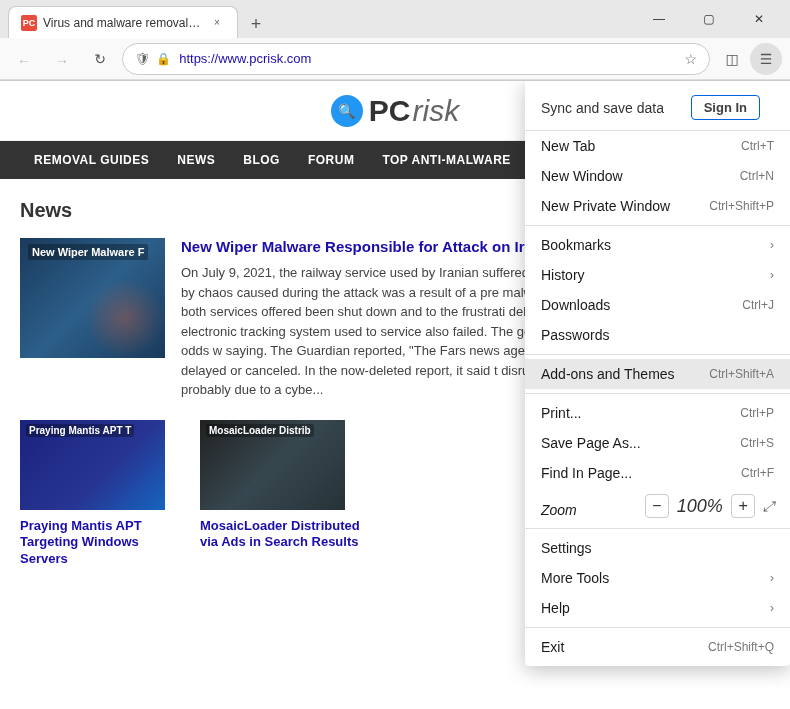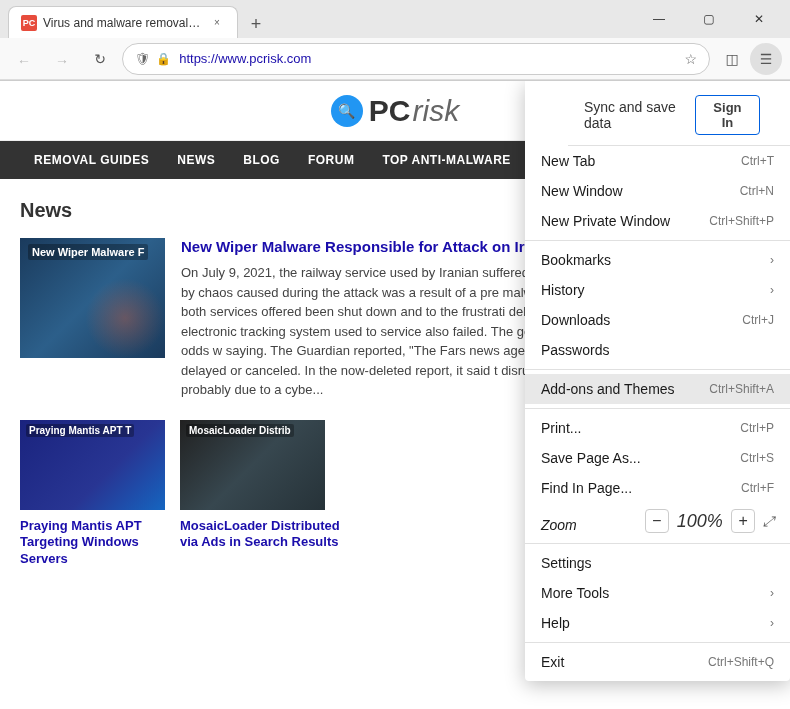--- a/index.html
+++ b/index.html
@@ -295,20 +295,21 @@
     }
     .news-text p {
       font-size: 13px;
       color: #444;
       line-height: 1.5;
     }
 
     
     .news-grid {
       display: flex;
+      gap: 20px;
       margin-top: 10px;
     }
     .news-card {
       width: 160px;
     }
     .news-card-thumb {
       width: 145px;
       height: 90px;
       margin-bottom: 8px;
       display: flex;
@@ -358,21 +359,20 @@
       font-size: 14px;
     }
 
     
     .menu-sync-section {
       display: flex;
       align-items: center;
       justify-content: space-between;
       padding: 10px 30px 10px 16px;
       border-bottom: 1px solid #e0e0e0;
-      margin-left: 43px;
     }
     .menu-sync-title {
       font-size: 14px;
       color: #333;
       font-weight: normal;
     }
     .menu-sign-in-btn {
       background: transparent;
       border: 1px solid #0060df;
       color: #404040;

